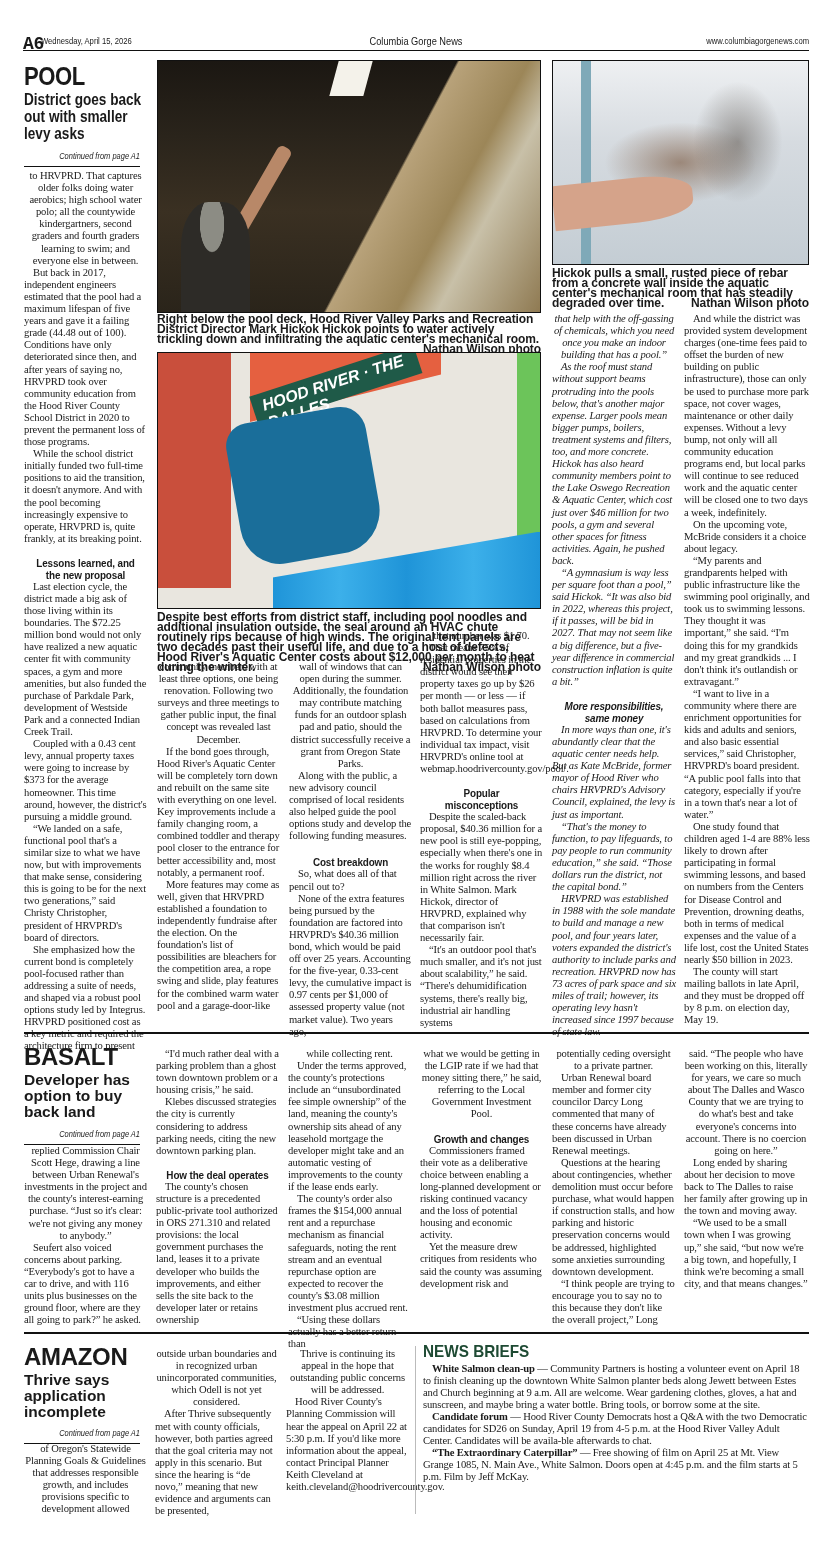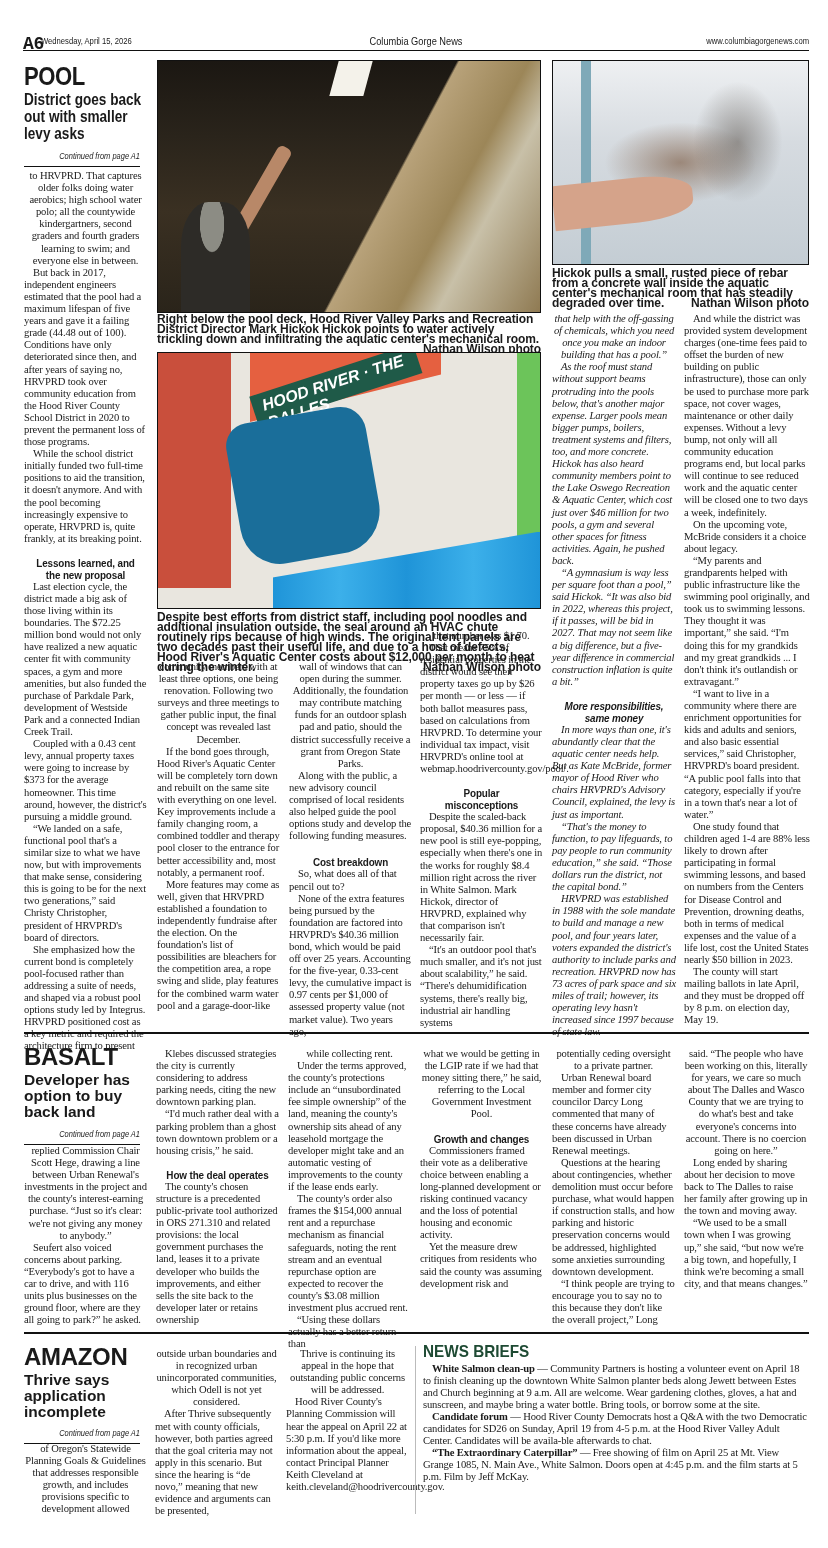--- a/index.html
+++ b/index.html
@@ -174,22 +174,22 @@
   <div class="deck deck-wide" style="margin-top:2px; width:118px;">Developer has option to buy back land</div>
   <div class="cont" style="margin-top:9px; padding-bottom:5px;">Continued from page A1</div>
   <div class="rule"></div>
 </div>
 
 <div class="col abs" style="left:24px; top:1145px; width:123px;">
   <p class="noind">replied Commission Chair Scott Hege, drawing a line between Urban Renewal's investments in the project and the county's interest-earning purchase. “Just so it's clear: we're not giving any money to anybody.”</p>
   <p>Seufert also voiced concerns about parking. “Everybody's got to have a car to drive, and with 116 units plus businesses on the ground floor, where are they all going to park?” he asked.</p>
 </div>
 <div class="col abs" style="left:156px; top:1048px; width:123px;">
+  <p>“I'd much rather deal with a parking problem than a ghost town downtown problem or a housing crisis,” he said.</p>
   <p>Klebes discussed strategies the city is currently considering to address parking needs, citing the new downtown parking plan.</p>
-  <p>“I'd much rather deal with a parking problem than a ghost town downtown problem or a housing crisis,” he said.</p>
   <div class="sub" style="margin-top:12px;">How the deal operates</div>
   <p>The county's chosen structure is a precedented public-private tool authorized in ORS 271.310 and related provisions: the local government purchases the land, leases it to a private developer who builds the improvements, and either sells the site back to the developer later or retains ownership</p>
 </div>
 <div class="col abs" style="left:288px; top:1048px; width:123px;">
   <p class="noind">while collecting rent.</p>
   <p>Under the terms approved, the county's protections include an “unsubordinated fee simple ownership” of the land, meaning the county's ownership sits ahead of any leasehold mortgage the developer might take and an automatic vesting of improvements to the county if the lease ends early.</p>
   <p>The county's order also frames the $154,000 annual rent and a repurchase mechanism as financial safeguards, noting the rent stream and an eventual repurchase option are expected to recover the county's $3.08 million investment plus accrued rent.</p>
   <p>“Using these dollars actually has a better return than</p>
 </div>
 <div class="col abs" style="left:420px; top:1048px; width:123px;">

